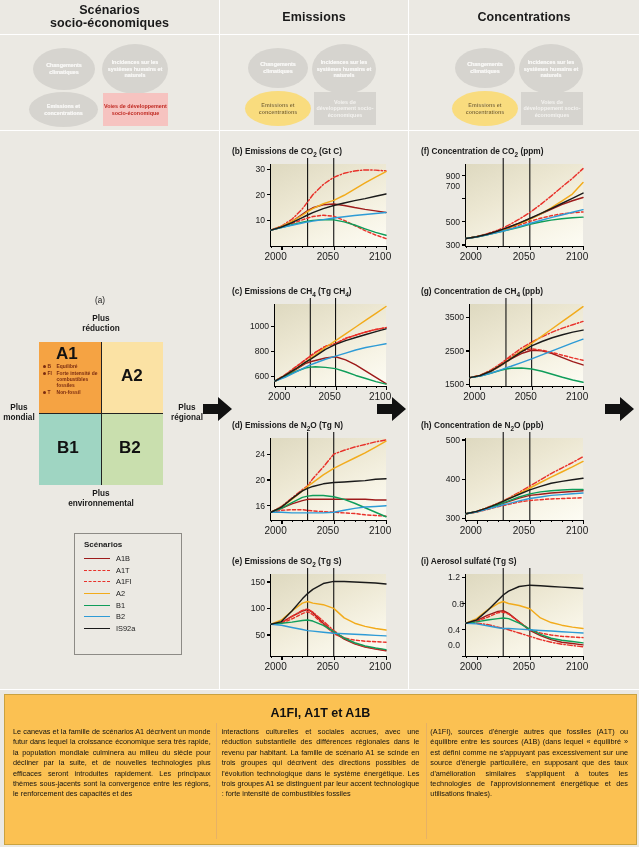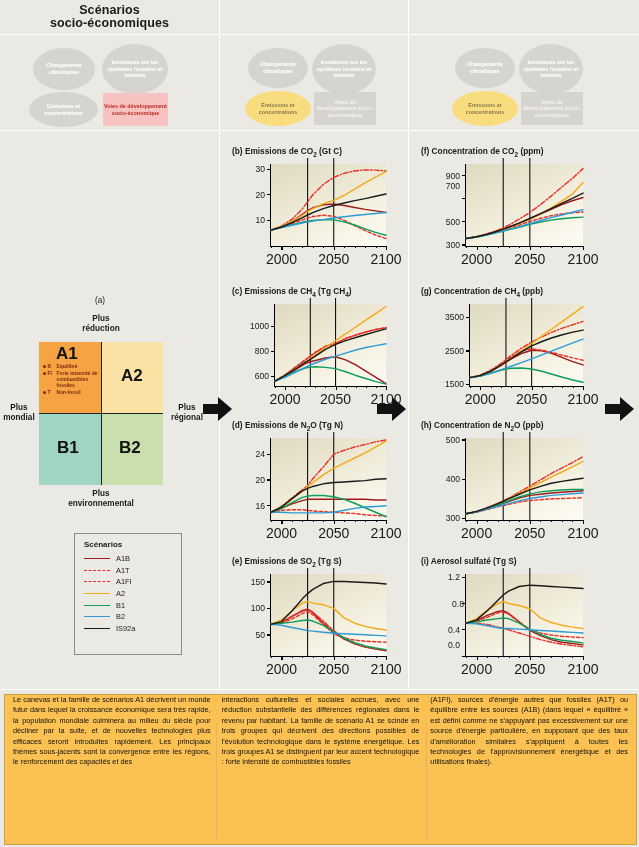--- a/index.html
+++ b/index.html
@@ -59,41 +59,47 @@
   
   .arrow{position:absolute;width:30px;height:26px;}
 
   
   .panel{position:absolute;}
   .ptitle{position:absolute;left:0;top:0;font-size:8.3px;font-weight:bold;white-space:nowrap;}
   .plotbox{position:absolute;background:linear-gradient(155deg,#ded9c0 0%,#ece7d2 38%,#f7f4e6 72%,#fdfcf4 100%);}
   .axis{position:absolute;background:#000;}
   .tick{position:absolute;background:#000;width:1px;height:3px;}
   .ytick-lab{position:absolute;font-size:8.6px;text-align:right;white-space:nowrap;}
-  .xtick-lab{position:absolute;font-size:14px;text-align:center;white-space:nowrap;}
+  .xtick-lab{position:absolute;font-size:10px;text-align:left;white-space:nowrap;}
   svg.series{position:absolute;left:0;top:0;overflow:visible;}
 
   
   .desc{position:absolute;left:4px;top:694px;width:631px;height:149px;background:#fbc152;border:1px solid #caa23f;}
   .desc h3{margin:0;padding:11px 0 7px 0;text-align:center;font-size:12.5px;font-weight:bold;color:#111;}
   .desc .cols{display:flex;padding:0 8px;gap:11px;}
   .desc .col{flex:1;font-size:7.3px;line-height:10.4px;text-align:justify;color:#111;}
   .vsep{position:absolute;top:28px;width:1px;height:116px;background:#e7b264;}
 </style>
 </head>
 <body>
 
 <div class="sheet">
 
   <div class="hdr">
     <div class="hdr-cell" style="left:0;width:219px;">
       <span>
         <span>Scénarios</span><br>
         <span>socio-économiques</span>
       </span>
+    </div>
+    <div class="hdr-cell" style="left:220px;width:188px;">
+      <span>Emissions</span>
+    </div>
+    <div class="hdr-cell" style="left:409px;width:230px;">
+      <span>Concentrations</span>
     </div>
   </div>
 
   <div class="hline" style="left:0;top:34px;width:639px;"></div>
   <div class="hline" style="left:0;top:130px;width:639px;"></div>
   <div class="vline" style="left:219px;top:0;height:690px;"></div>
   <div class="vline" style="left:408px;top:0;height:690px;"></div>
   <div class="hline" style="left:0;top:689px;width:639px;"></div>
 
   <div class="cluster" style="left:0;width:219px;">
@@ -544,20 +550,21 @@
           <polyline points="45,67.19999999999999 55.63636363636364,67.19999999999999 66.27272727272728,68.512 76.9090909090909,71.136 82.22727272727272,72.44800000000001 87.54545454545455,73.75999999999999 98.18181818181819,77.04 108.81818181818181,80.32 119.45454545454545,83.6 130.0909090909091,86.224 140.72727272727275,88.19200000000001 151.36363636363637,89.504 162,90.816" fill="none" stroke="#e8312a" stroke-width="1.45" stroke-linejoin="round" stroke-linecap="round" stroke-dasharray="5,2,1.4,2"></polyline>
           <polyline points="45,67.19999999999999 55.63636363636364,62.608000000000004 66.27272727272728,54.080000000000005 76.9090909090909,47.519999999999996 82.22727272727272,45.55200000000001 87.54545454545455,47.519999999999996 98.18181818181819,49.488 108.81818181818181,52.768 119.45454545454545,61.952000000000005 130.0909090909091,66.544 140.72727272727275,69.168 151.36363636363637,71.136 162,72.44800000000001" fill="none" stroke="#f2ab1b" stroke-width="1.45" stroke-linejoin="round" stroke-linecap="round"></polyline>
           <polyline points="45,67.19999999999999 55.63636363636364,65.888 66.27272727272728,63.919999999999995 76.9090909090909,62.608000000000004 82.22727272727272,61.952000000000005 87.54545454545455,62.608000000000004 98.18181818181819,67.19999999999999 108.81818181818181,73.104 119.45454545454545,78.352 130.0909090909091,82.288 140.72727272727275,84.256 151.36363636363637,85.568 162,86.88" fill="none" stroke="#0f9d5a" stroke-width="1.45" stroke-linejoin="round" stroke-linecap="round"></polyline>
           <polyline points="45,67.19999999999999 55.63636363636364,67.856 66.27272727272728,69.824 76.9090909090909,71.792 82.22727272727272,72.44800000000001 87.54545454545455,72.44800000000001 98.18181818181819,73.104 108.81818181818181,73.75999999999999 119.45454545454545,74.416 130.0909090909091,75.072 140.72727272727275,75.72800000000001 151.36363636363637,76.384 162,77.04" fill="none" stroke="#2e9bd6" stroke-width="1.45" stroke-linejoin="round" stroke-linecap="round"></polyline>
           <polyline points="45,67.19999999999999 55.63636363636364,63.919999999999995 66.27272727272728,54.736000000000004 76.9090909090909,44.24 82.22727272727272,38.992 87.54545454545455,35.056 98.18181818181819,30.464 108.81818181818181,29.151999999999987 119.45454545454545,29.807999999999993 130.0909090909091,30.464 140.72727272727275,31.11999999999999 151.36363636363637,31.775999999999996 162,32.43199999999999" fill="none" stroke="#1a1a1a" stroke-width="1.45" stroke-linejoin="round" stroke-linecap="round"></polyline>
         </svg>
       </div>
     </div>
 
   <div class="desc">
+    <h3>A1FI, A1T et A1B</h3>
     <div class="vsep" style="left:211px;"></div>
     <div class="vsep" style="left:421px;"></div>
     <div class="cols">
       <div class="col">Le canevas et la famille de scénarios A1 décrivent un monde futur dans lequel la croissance économique sera très rapide, la population mondiale culminera au milieu du siècle pour décliner par la suite, et de nouvelles technologies plus efficaces seront introduites rapidement. Les principaux thèmes sous-jacents sont la convergence entre les régions, le renforcement des capacités et des</div>
       <div class="col">interactions culturelles et sociales accrues, avec une réduction substantielle des différences régionales dans le revenu par habitant. La famille de scénario A1 se scinde en trois groupes qui décrivent des directions possibles de l'évolution technologique dans le système énergétique. Les trois groupes A1 se distinguent par leur accent technologique : forte intensité de combustibles fossiles</div>
       <div class="col">(A1FI), sources d'énergie autres que fossiles (A1T) ou équilibre entre les sources (A1B) (dans lequel « équilibré » est défini comme ne s'appuyant pas excessivement sur une source d'énergie particulière, en supposant que des taux d'amélioration similaires s'appliquent à toutes les technologies de l'approvisionnement énergétique et des utilisations finales).</div>
     </div>
   </div>
 
 </div>

